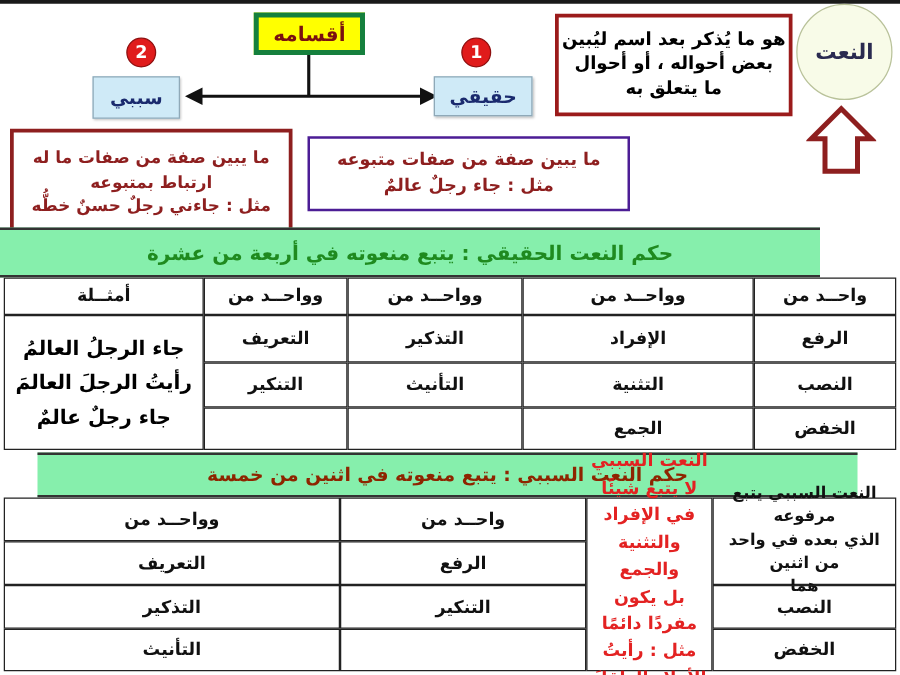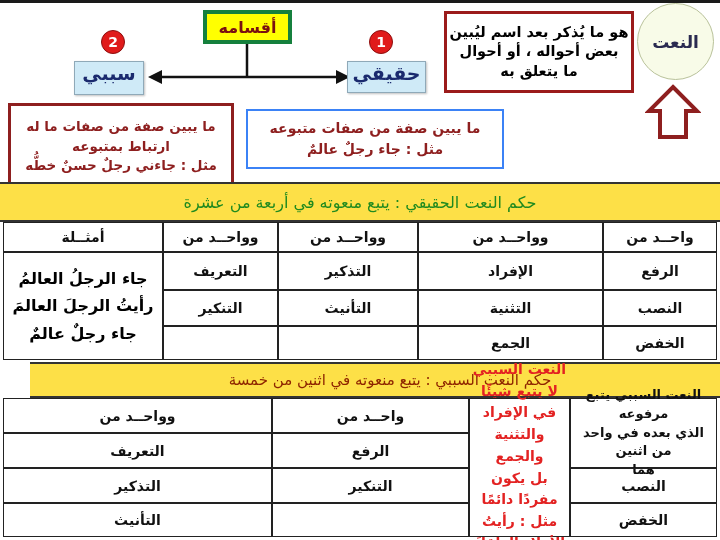--- a/index.html
+++ b/index.html
@@ -14,49 +14,49 @@
   
   .root-box {
     position:absolute; left:203px; top:10px; width:89px; height:34px;
     background:#ffff00; border:4px solid #15803d; color:#7a1010;
     font-weight:bold; font-size:16px; display:flex; align-items:center; justify-content:center;
     direction:rtl;
   }
   .connector { position:absolute; left:0; top:0; pointer-events:none; }
   .branch-box {
     position:absolute; background:#cfeaf7; border:1px solid #8fa9b8; color:#1a2a6e;
-    font-weight:bold; font-size:19px; display:flex; align-items:flex-start; justify-content:center;
+    font-weight:bold; font-size:15px; display:flex; align-items:center; justify-content:center;
     direction:rtl; box-shadow:1px 1px 2px rgba(0,0,0,.25);
   }
   .num-circle {
     position:absolute; width:24px; height:24px; border-radius:50%;
     background:#e01b1b; color:#ffffff; font-weight:bold; font-size:14px;
     display:flex; align-items:center; justify-content:center; border:1px solid #8d0f0f;
   }
   .def-box {
     position:absolute; background:#ffffff; text-align:center; direction:rtl;
     display:flex; align-items:center; justify-content:center;
     white-space:pre-line; font-weight:bold;
   }
   .def-main { left:444px; top:11px; width:190px; height:82px; border:3px solid #9b1b1b; color:#000000; font-size:14.5px; line-height:1.35; }
-  .def-mid  { left:246px; top:109px; width:258px; height:60px; border:2px solid #3b82f6; color:#8e1f1f; font-size:14px; line-height:1.5; }
+  .def-mid  { left:246px; top:109px; width:258px; height:60px; border:2px solid #4c1d95; color:#8e1f1f; font-size:14px; line-height:1.5; }
   .def-left { left:8px;  top:103px; width:226px; height:87px; border:3px solid #8e1f1f; color:#8e1f1f; font-size:13.5px; line-height:1.45; }
   .naat-circle {
     position:absolute; left:637px; top:3px; width:77px; height:77px; border-radius:50%;
     background:#f8fbe8; border:1px solid #b9c29a; color:#2a2a50; font-weight:bold; font-size:17px;
     display:flex; align-items:center; justify-content:center; direction:rtl;
   }
   .up-arrow { position:absolute; left:645px; top:84px; }
 
   
   .bar {
-    position:absolute; left:0; width:720px; background:#fde047;
+    position:absolute; left:0; width:656px; background:#86efac;
     border-top:2px solid #333; border-bottom:2px solid #333;
     display:flex; align-items:center; justify-content:center;
-    font-weight:normal; direction:rtl;
+    font-weight:bold; direction:rtl;
   }
   .bar1 { top:182px; height:40px; color:#1f8a1f; font-size:16px; }
   .bar2 { top:362px; height:36px; color:#8e2500; font-size:15px;margin-left:30px; }
 
   
   .tbl { position:absolute; display:grid; direction:rtl; background:#ffffff; }
   .tbl1 { left:3px; top:222px; width:714px; height:138px;
           grid-template-columns:114px 185px 140px 115px 160px;
           grid-template-rows:30px 38px 36px 34px; }
   .tbl2 { left:3px; top:398px; width:714px; height:139px;

